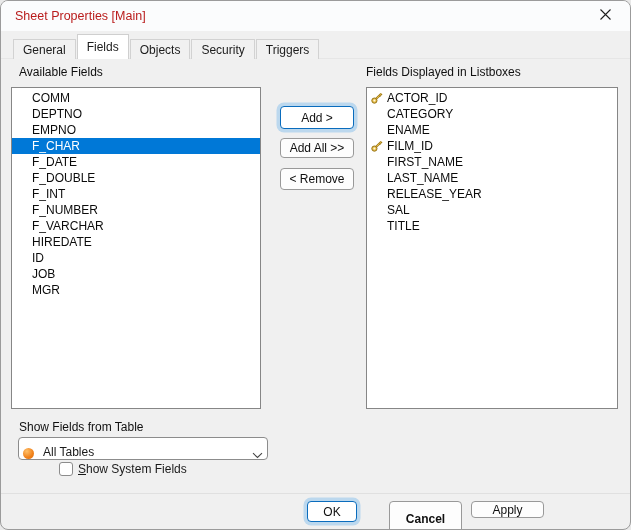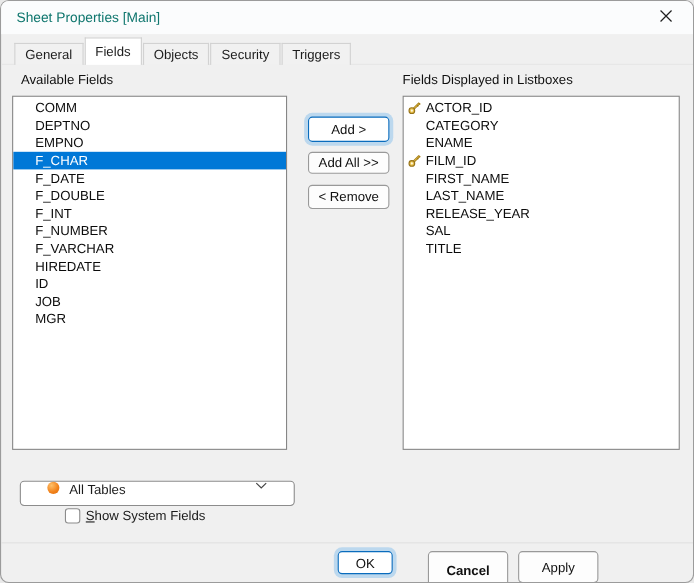--- a/index.html
+++ b/index.html
@@ -4,21 +4,21 @@
 <style>
   * { margin:0; padding:0; box-sizing:border-box; }
   html,body { width:631px; height:530px; background:#e9e9e9; font-family:"Liberation Sans", sans-serif; }
   #window {
     position:relative; width:631px; height:530px; background:#f0f0f0;
     border:1px solid #9b9b9b; border-radius:8px; overflow:hidden;
     font-size:12px; color:#1a1a1a;
   }
   
   #titlebar { position:absolute; left:0; top:0; width:100%; height:30px; background:#fbfcfd; }
-  #title { position:absolute; left:14px; top:8px; font-size:12.5px; color:#0f766e; }
+  #title { position:absolute; left:14px; top:8px; font-size:12.5px; color:#b91c1c; }
   #closebtn { position:absolute; right:4px; top:0; width:42px; height:29px;
     display:flex; align-items:center; justify-content:center; cursor:default; }
   
   #tabs { position:absolute; left:12px; top:33px; display:flex; align-items:flex-end; z-index:2; }
   .tab { height:20px; padding:0 9px; background:#f1f1f1; border:1px solid #d2d2d2; border-bottom:none;
     display:flex; align-items:center; margin-right:1px; color:#1c1c1c; }
   .tab.active { height:25px; background:#ffffff; position:relative; z-index:3;
     border:1px solid #cfcfcf; border-bottom:none; }
   #tabline { position:absolute; left:0; top:57px; width:100%; height:1px; background:#e6e6e6; }
   
@@ -27,21 +27,21 @@
   .listbox { position:absolute; background:#ffffff; border:1px solid #868686; overflow:hidden; padding-top:2px; }
   .row { position:relative; height:16px; line-height:16px; padding-left:20px; white-space:nowrap; color:#0b0b0b; }
   .row.selected { background:#0078d7; color:#ffffff; }
   .keyicon { position:absolute; left:4px; top:2px; width:12px; height:12px; }
   
   .btn { position:absolute; background:#fdfdfd; border:1px solid #999999; border-radius:4px;
     display:flex; align-items:center; justify-content:center; font-size:12px; color:#101010; cursor:default; }
   .btn.focused { border:1px solid #0a6cbd; box-shadow:0 0 0 3.5px #bcd8ee; background:#ffffff; }
   
   #combo { position:absolute; left:17px; top:436px; width:250px; height:23px; background:#ffffff;
-    border:1px solid #8c8c8c; border-radius:4px; display:flex; align-items:flex-start; padding:0 24px; }
+    border:1px solid #8c8c8c; border-radius:4px; display:flex; align-items:flex-end; padding:0 4px; }
   #combodot { width:11px; height:11px; border-radius:50%; margin-right:9px;
     background:radial-gradient(circle at 35% 30%, #ffc069, #f08019 60%, #de6e0c); }
   #combochevron { margin-left:auto; display:flex; align-items:center; }
   
   #syscheckrow { position:absolute; left:14px; top:461px; display:flex; align-items:center;margin-left:44px; }
   #syscheckbox { width:14px; height:14px; background:#ffffff; border:1px solid #8c8c8c; border-radius:3px; margin-right:5px; }
   .mnemonic { text-decoration:underline; }
   
   #footerline { position:absolute; left:0; top:492px; width:100%; height:1px; background:#e0e0e0; }
 </style>
@@ -158,20 +158,21 @@
     <div class="row">
       
       <span>SAL</span>
     </div>
     <div class="row">
       
       <span>TITLE</span>
     </div>
   </div>
 
+  <div class="grouplabel" style="left:18px; top:419px;">Show Fields from Table</div>
   <div id="combo">
     <span id="combodot"></span>
     <span>All Tables</span>
     <span id="combochevron">
       <svg width="11" height="7" viewBox="0 0 11 7">
           <path d="M1 1.2 L5.5 5.5 L10 1.2" fill="none" stroke="#454545" stroke-width="1.1"></path>
         </svg>
     </span>
   </div>
 
@@ -180,17 +181,17 @@
     <span><span class="mnemonic">S</span><span>how System Fields</span></span>
   </div>
 
   <div id="footerline"></div>
   <div class="btn focused" style="left:306px; top:500px; width:50px; height:21px;">
       <span>OK</span>
     </div>
   <div class="btn" style="left:388px; top:500px; width:73px; height:36px;font-weight:bold;">
       <span>Cancel</span>
     </div>
-  <div class="btn" style="left:470px; top:500px; width:73px; height:29px;">
+  <div class="btn" style="left:470px; top:500px; width:73px; height:17px;">
       <span>Apply</span>
     </div>
 
 </div>
 
 </body></html>

